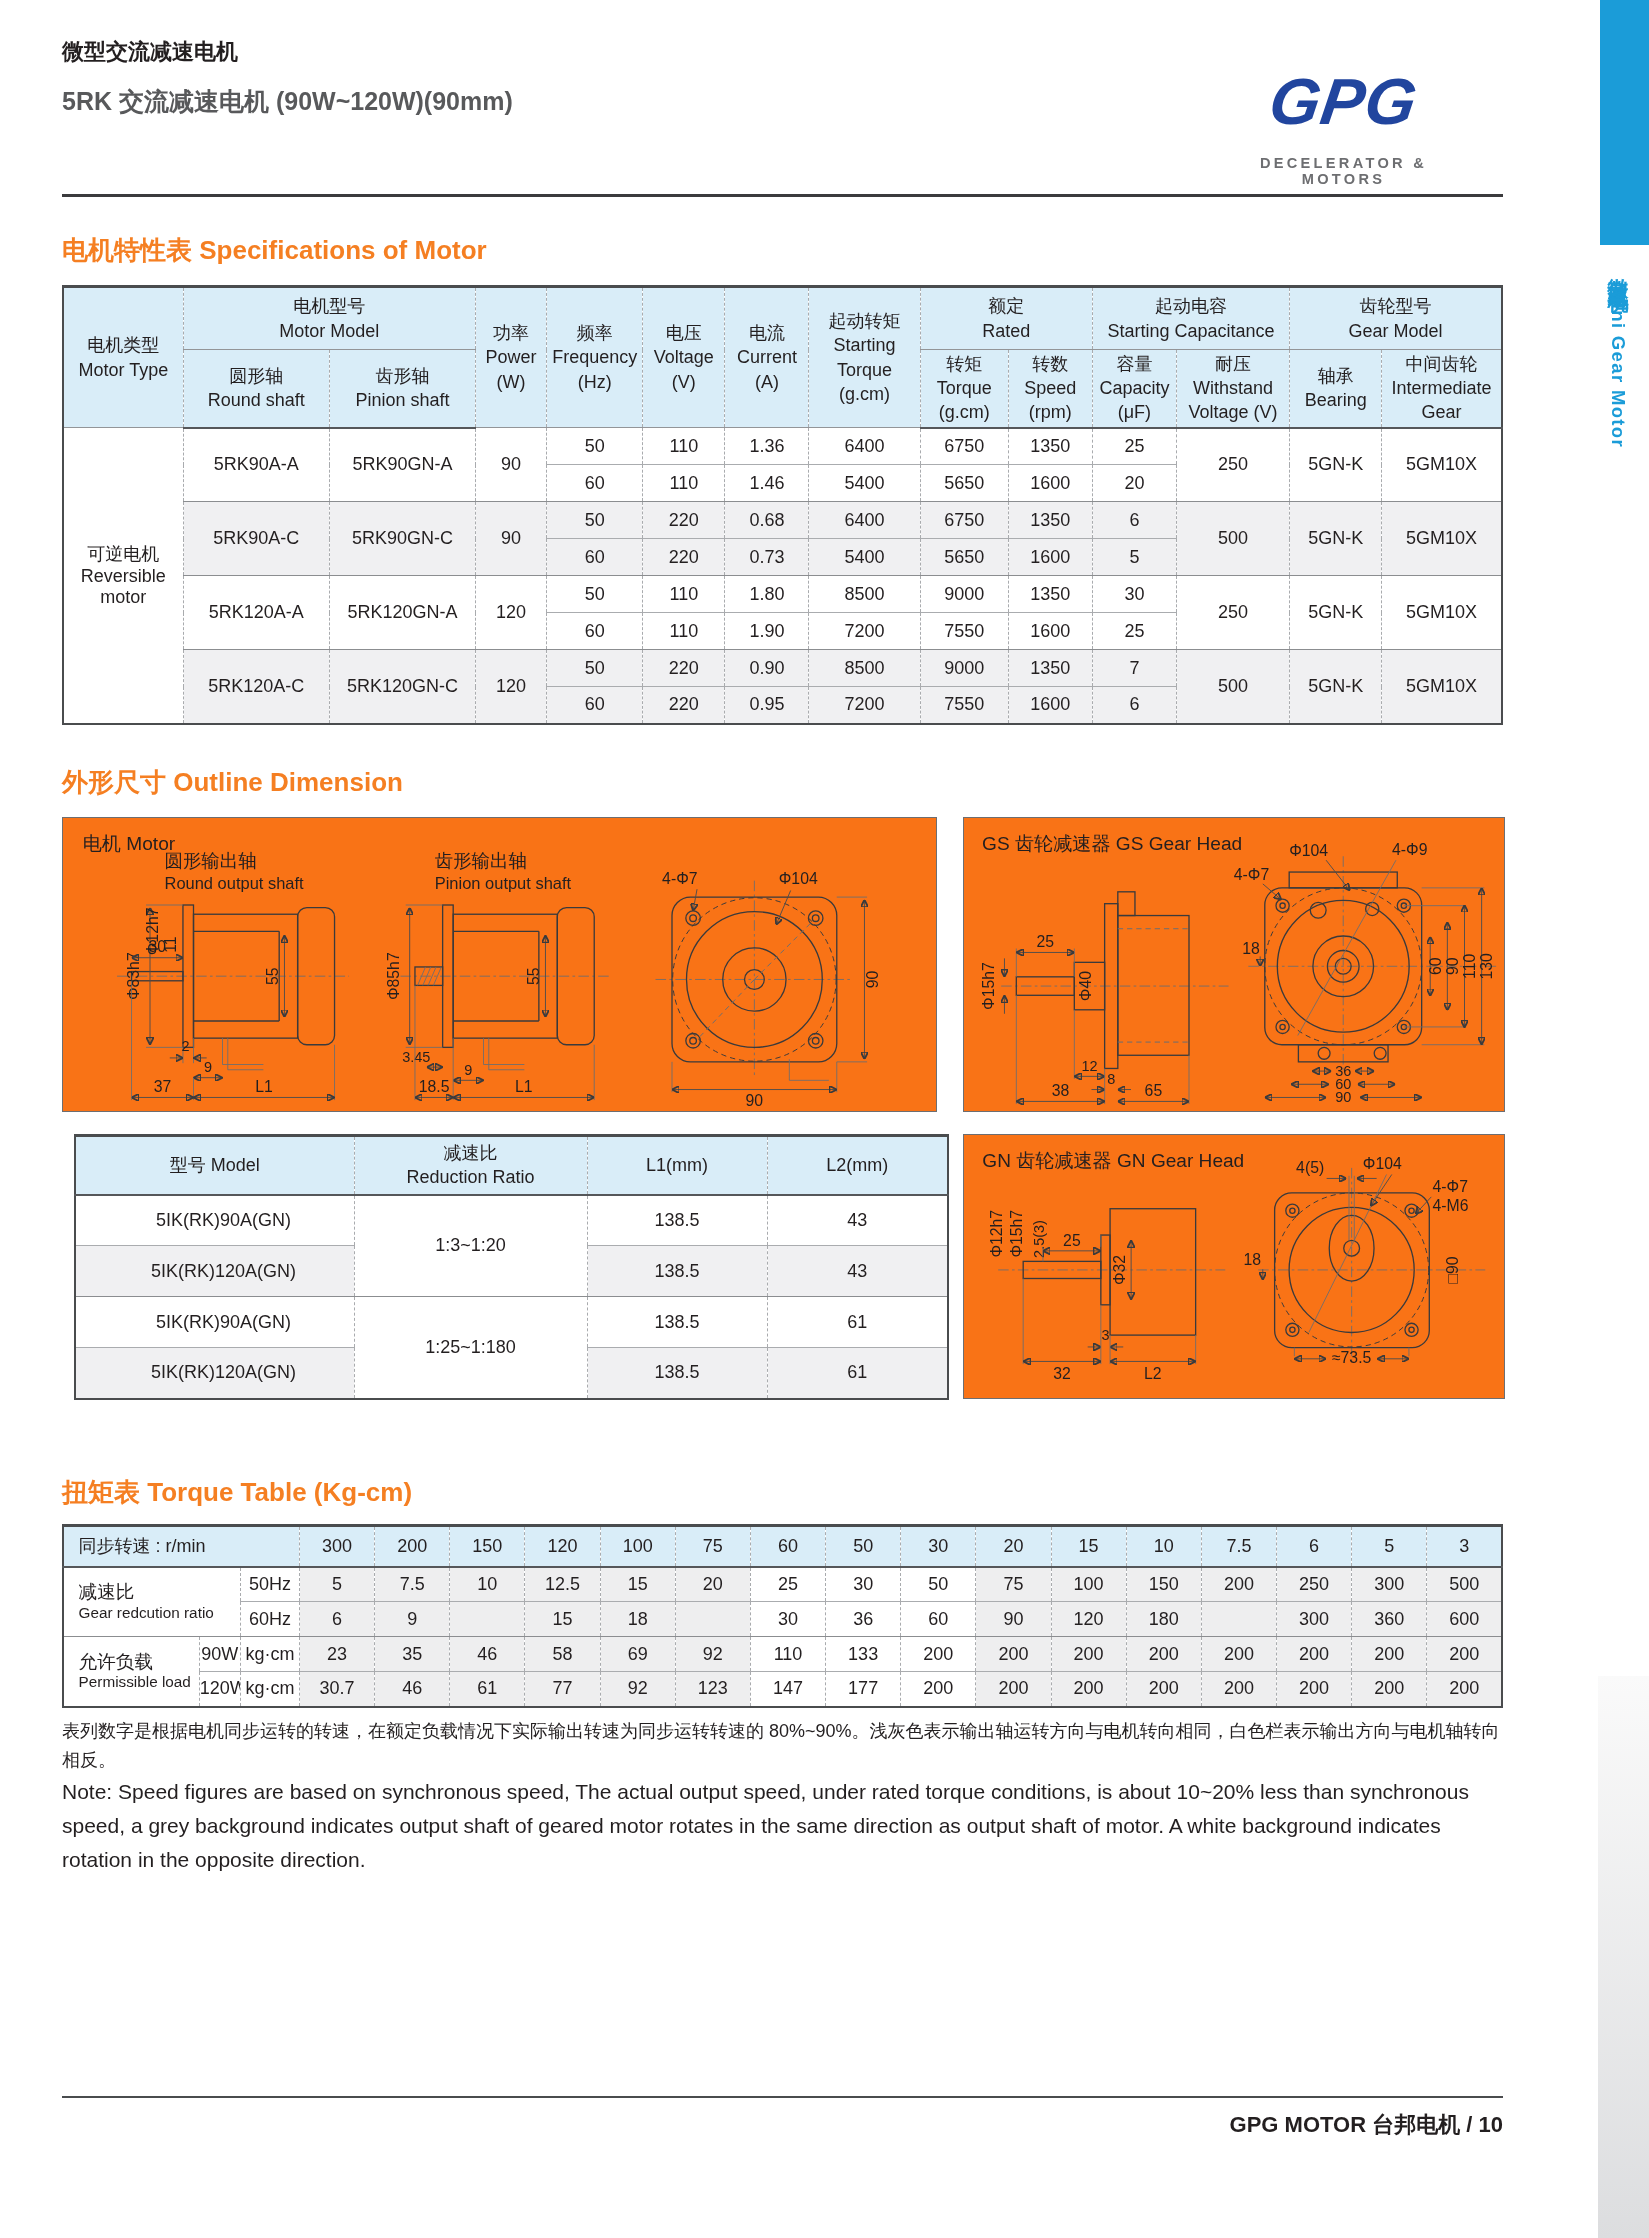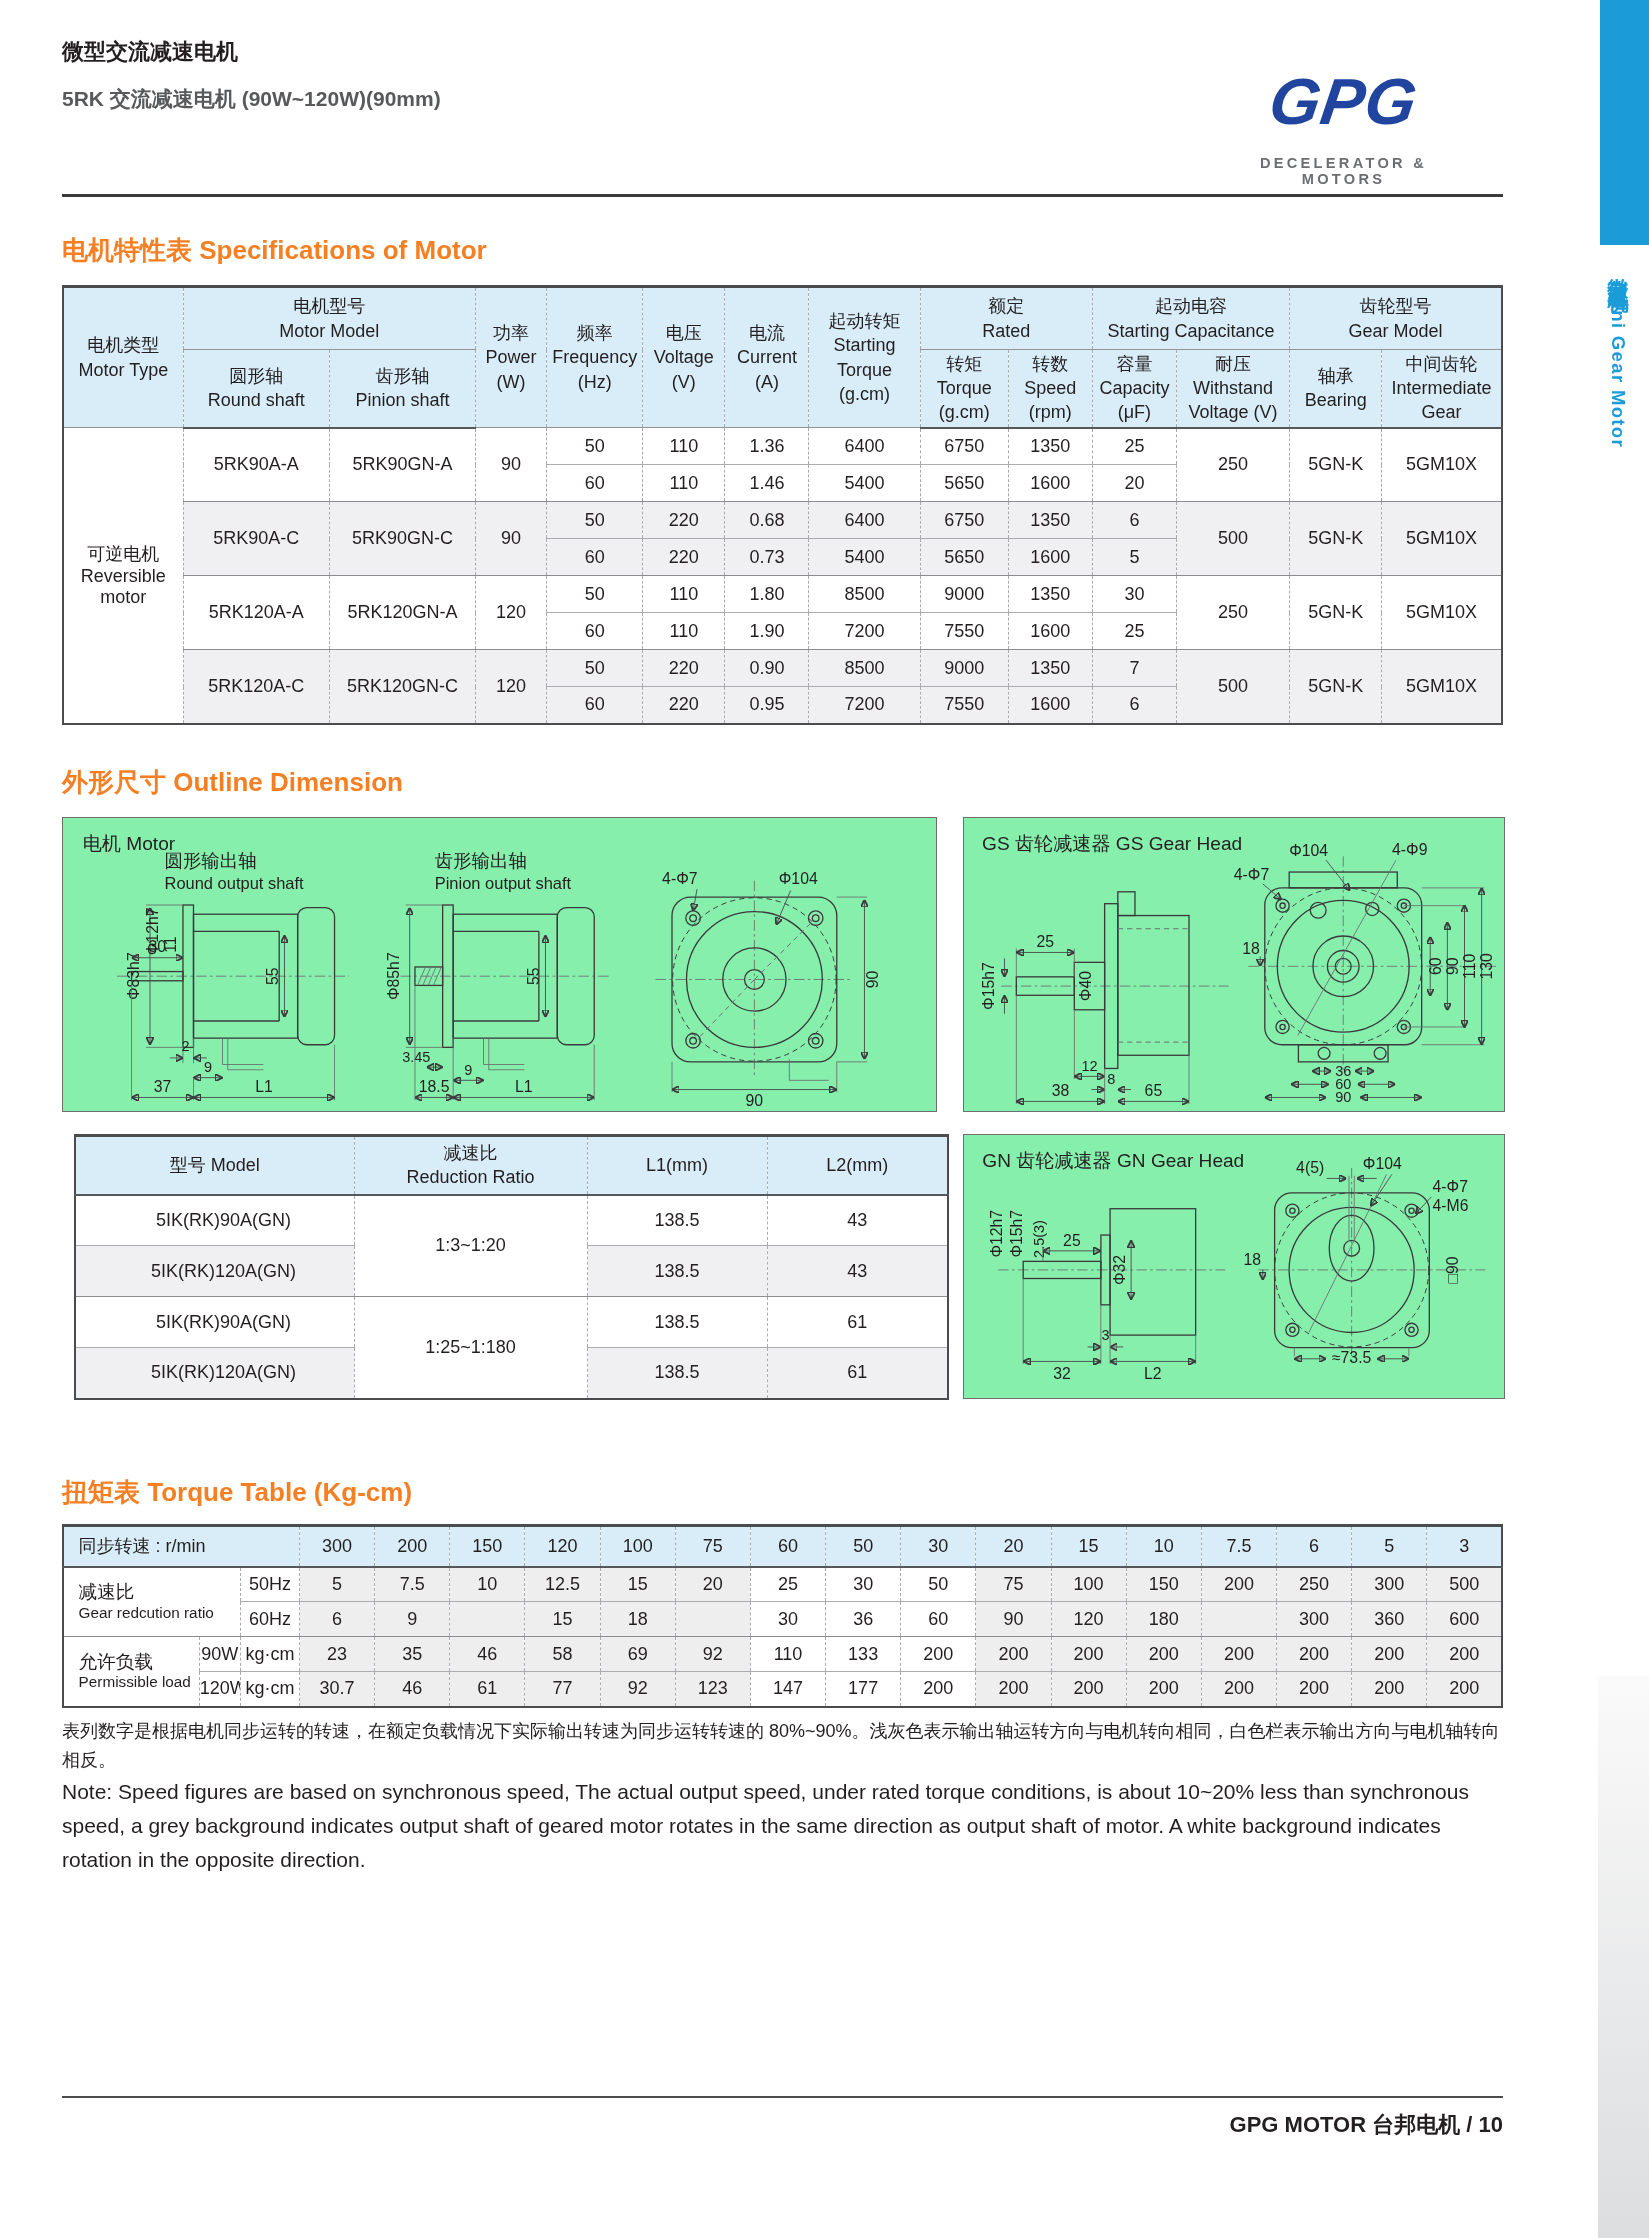--- a/index.html
+++ b/index.html
@@ -1,21 +1,21 @@
 <!DOCTYPE html>
 <html style="font-size:10.6px"><head>
 <meta charset="utf-8">
 <style>
   html,body{margin:0;padding:0;background:#ffffff;}
   #page{position:relative;width:1649px;height:2239px;background:#fff;overflow:hidden;
         font-family:"Liberation Sans",sans-serif;color:#231f20;}
 
   
   .hdr-title{position:absolute;left:62px;top:37px;font-size:22px;font-weight:bold;color:#231f20;}
-  .hdr-sub{position:absolute;left:62px;top:85px;font-size:21px;font-weight:bold;color:#58595b;}
+  .hdr-sub{position:absolute;left:62px;top:85px;font-size:25px;font-weight:bold;color:#58595b;}
   .logo{position:absolute;left:1227px;top:69px;width:233px;text-align:center;}
   .logo-text{font-size:65px;line-height:1;font-weight:bold;font-style:italic;color:#21459e;
              letter-spacing:0.7px;transform:skewX(-8deg);}
   .logo-sub{font-size:14.6px;font-weight:bold;color:#6d6e71;letter-spacing:3.3px;margin-top:21px;}
   .hdr-rule{position:absolute;left:62px;top:194px;width:1441px;height:2.7px;background:#3b3b3d;}
 
   
   .side-tab{position:absolute;left:1600px;top:0;width:49px;height:245px;background:#1b9cd8;}
   .side-text{position:absolute;left:1604px;top:261px;writing-mode:vertical-rl;
              font-size:21px;font-weight:bold;color:#1b9cd8;letter-spacing:2.7px;}
@@ -56,21 +56,21 @@
   .torque tr.thr{height:41px;}
   .torque td.hd{background:#d9edf8;border-bottom:2px solid #55575a;}
   .torque td.g{background:#eeeeef;}
   .torque tr + tr td{border-top:1.3px solid #8b8d90;}
   .torque tr.sub60 td{border-top:1.3px solid #aaacaf;}
   .torque .lab{text-align:left;padding-left:14.6px;}
   .torque .cnl{font-size:18.6px;line-height:1.2;}
   .torque .enl{font-size:15.3px;line-height:1.2;}
 
   
-  .obox{position:absolute;border:1.3px solid #6d6e71;background:#86efac;}
+  .obox{position:absolute;border:1.3px solid #6d6e71;background:#f97316;}
   .draw{display:block;}
   .draw line,.draw rect,.draw circle,.draw ellipse,.draw path,.draw polyline{
       stroke:#3a3a3c;fill:none;stroke-width:2;}
   .draw .thin{stroke-width:1.3;stroke:#6b6d70;}
   .draw .cl{stroke-width:1.3;stroke:#6b6d70;stroke-dasharray:16 5 4 5;}
   .draw .dash{stroke-dasharray:8 6;stroke-width:1.5;}
   .draw .dim{stroke-width:1.4;stroke:#4a4c4e;marker-start:url(#dimarrow);marker-end:url(#dimarrow);}
   .draw .ldr{stroke-width:1.4;stroke:#4a4c4e;marker-end:url(#dimarrow);}
   .draw text{fill:#231f20;font-size:24px;stroke:none;text-anchor:middle;
              font-family:"Liberation Sans",sans-serif;}

